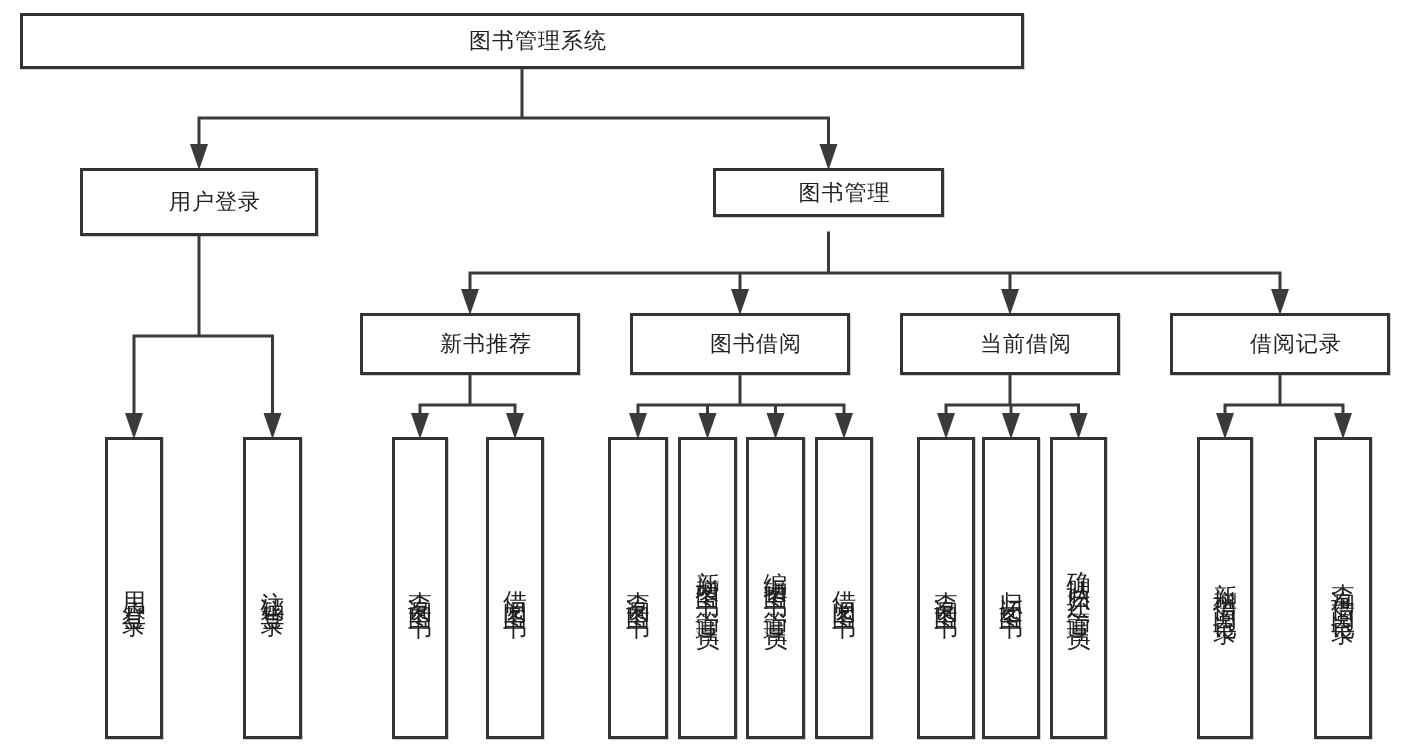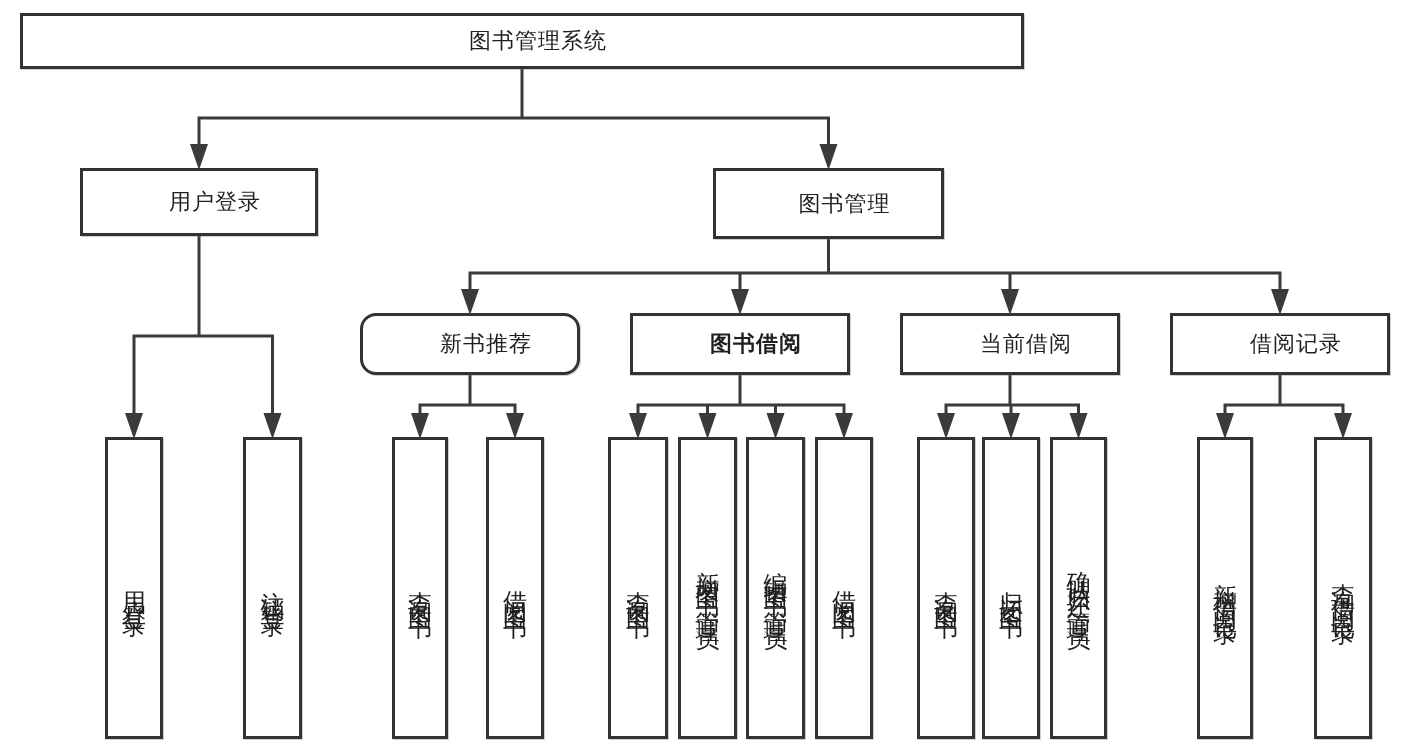--- a/index.html
+++ b/index.html
@@ -95,27 +95,27 @@
         <polygon points="1334,413 1352,413 1343,439" fill="#3a3a3a"></polygon>
       </g>
     </svg>
   <div id="nodes">
       <div class="node horiz" style="left: 20px; top: 13px; width: 1004px; height: 56px; border-color: rgb(51, 51, 51); background: rgb(255, 255, 255); color: rgb(31, 31, 31);">
         <span class="lbl">图书管理系统</span>
       </div>
       <div class="node horiz" style="left: 80px; top: 168px; width: 238px; height: 68px; border-color: rgb(51, 51, 51); background: rgb(255, 255, 255); color: rgb(31, 31, 31);">
         <span class="lbl">用户登录</span>
       </div>
-      <div class="node horiz" style="left: 713px; top: 168px; width: 231px; height: 71px; border-color: rgb(51, 51, 51); background: rgb(255, 255, 255); color: rgb(31, 31, 31);">
+      <div class="node horiz" style="left: 713px; top: 168px; width: 231px; height: 49px; border-color: rgb(51, 51, 51); background: rgb(255, 255, 255); color: rgb(31, 31, 31);">
         <span class="lbl">图书管理</span>
       </div>
-      <div class="node horiz" style="left: 360px; top: 313px; width: 220px; height: 62px; border-color: rgb(51, 51, 51); background: rgb(255, 255, 255); color: rgb(31, 31, 31); border-radius: 16px;">
+      <div class="node horiz" style="left: 360px; top: 313px; width: 220px; height: 62px; border-color: rgb(51, 51, 51); background: rgb(255, 255, 255); color: rgb(31, 31, 31);">
         <span class="lbl">新书推荐</span>
       </div>
-      <div class="node horiz" style="left: 630px; top: 313px; width: 220px; height: 62px; border-color: rgb(51, 51, 51); background: rgb(255, 255, 255); color: rgb(31, 31, 31); font-weight: bold;">
+      <div class="node horiz" style="left: 630px; top: 313px; width: 220px; height: 62px; border-color: rgb(51, 51, 51); background: rgb(255, 255, 255); color: rgb(31, 31, 31);">
         <span class="lbl">图书借阅</span>
       </div>
       <div class="node horiz" style="left: 900px; top: 313px; width: 220px; height: 62px; border-color: rgb(51, 51, 51); background: rgb(255, 255, 255); color: rgb(31, 31, 31); justify-content: center;">
         <span class="lbl">当前借阅</span>
       </div>
       <div class="node horiz" style="left: 1170px; top: 313px; width: 220px; height: 62px; border-color: rgb(51, 51, 51); background: rgb(255, 255, 255); color: rgb(31, 31, 31);">
         <span class="lbl">借阅记录</span>
       </div>
       <div class="node vert" style="left: 105px; top: 437px; width: 58px; height: 302px; border-color: rgb(51, 51, 51); background: rgb(255, 255, 255); color: rgb(31, 31, 31);">
         <span class="lbl">用户登录</span>

